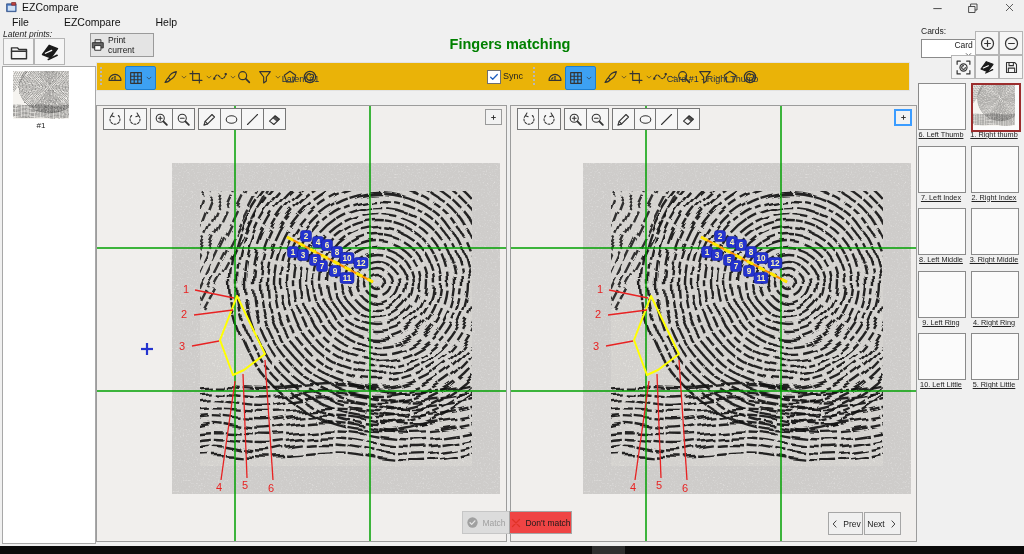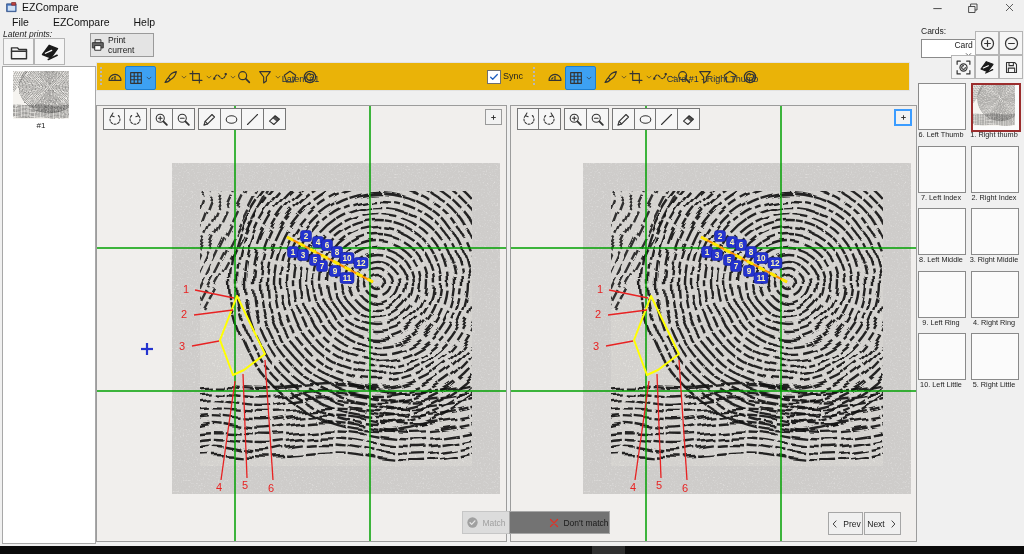--- a/index.html
+++ b/index.html
@@ -4,21 +4,21 @@
 <style>
   html,body{margin:0;padding:0;}
   body{width:1024px;height:554px;background:#f0f0f0;font-family:"Liberation Sans",sans-serif;color:#1a1a1a;position:relative;overflow:hidden;}
   #app{position:absolute;left:0;top:0;width:1024px;height:554px;}
   .abs{position:absolute;}
   
   #titlebar{left:0;top:0;width:1024px;height:15px;background:#f0f0f0;}
   #app-title{left:22px;top:1px;font-size:10.5px;color:#111;}
   .wctrl{top:0;width:30px;height:15px;display:flex;align-items:center;justify-content:center;cursor:default;}
   
-  #menubar{left:4px;top:15px;height:14px;display:flex;gap:8px;}
+  #menubar{left:4px;top:15px;height:14px;display:flex;gap:19px;}
   .menu-item{padding:1px 8px;font-size:10.5px;color:#111;}
   
   #latent-label{left:3px;top:29px;font-size:8.5px;color:#222;font-style:italic;}
   .ibtn{position:absolute;background:#f5f5f5;border:1px solid #b5b5b5;display:flex;align-items:center;justify-content:center;}
   #btn-open{left:3px;top:38px;width:29px;height:25px;}
   #btn-scan-latent{left:34px;top:38px;width:29px;height:25px;}
   #btn-print{left:90px;top:33px;width:62px;height:22px;background:#e4e4e4;border:1px solid #9a9a9a;display:flex;align-items:center;justify-content:center;gap:3px;font-size:8.5px;}
   #heading{left:430px;top:36px;width:160px;text-align:center;font-size:14.5px;font-weight:bold;}
   #cards-label{left:921px;top:26px;font-size:8.5px;color:#222;}
   #card-select{left:921px;top:39px;width:53px;height:17px;background:#fff;border:1px solid #8a8a8a;display:flex;align-items:center;font-size:8.5px;padding-left:21px;justify-content:space-between;flex-direction:column;}
@@ -45,25 +45,25 @@
   .pplus{position:absolute;top:3px;width:15px;height:14px;background:#f2f2f2;border:1px solid #9a9a9a;display:flex;align-items:center;justify-content:center;}
   .pplus.hl{border:2px solid #3b9cff;width:14px;height:13px;}
   
   #latent-list{left:2px;top:66px;width:92px;height:476px;background:#fff;border:1px solid #a8a8a8;}
   #latent-thumb{position:absolute;left:10px;top:4px;width:56px;height:48px;}
   #latent-thumb-label{position:absolute;left:10px;top:54px;width:56px;text-align:center;font-size:8px;color:#222;}
   
   #finger-grid{left:917px;top:80px;width:107px;height:390px;}
   .fcell{position:absolute;width:46px;height:45px;background:#fbfbfb;border:1px solid #8a8a8a;}
   .fcell.sel{border:2px solid #9b2d2d;}
-  .flabel{position:absolute;width:62px;text-align:center;font-size:7.3px;color:#222;}
+  .flabel{position:absolute;width:62px;text-align:center;font-size:7.3px;color:#222;text-decoration:underline;}
   
   .bbtn{position:absolute;display:flex;align-items:center;justify-content:center;gap:3px;background:#f0f0f0;border:1px solid #a6a6a6;font-size:8.5px;z-index:6;color:#1a1a1a;}
   #btn-match{left:462px;top:511px;width:46px;height:21px;background:#dcdcdc;border-color:#c6c6c6;color:#a0a0a0;}
-  #btn-dont{left:509px;top:511px;width:61px;height:21px;background:#737373;padding-left:38px;}
+  #btn-dont{left:509px;top:511px;width:61px;height:21px;background:#ef4444;}
   #btn-prev{left:828px;top:512px;width:33px;height:21px;}
   #btn-next{left:864px;top:512px;width:35px;height:21px;}
   
   #taskbar{left:0;top:546px;width:1024px;height:8px;background:#0a0a0a;z-index:7;}
   #taskbar-item{left:592px;top:546px;width:33px;height:8px;background:#2e2e2e;z-index:8;}
   svg{display:block;}
 </style>
 </head>
 <body>
 
@@ -177,20 +177,21 @@
     <span>
         <svg width="14" height="14" viewBox="0 0 24 24" fill="none" stroke="#333" stroke-width="1.7" stroke-linecap="round" stroke-linejoin="round">
           <path d="M7,8 V3 h10 v5"></path>
           <rect x="3" y="8" width="18" height="9" fill="#666" stroke="#333"></rect>
           <rect x="7" y="13" width="10" height="8" fill="#ffffff"></rect>
         </svg>
       </span>
     <span>Print current</span>
   </div>
 
+  <div id="heading" class="abs" style="color: rgb(0, 128, 0);">Fingers matching</div>
 
   <div id="cards-label" class="abs">Cards:</div>
   <div id="card-select" class="abs">
     <span>Card #1</span>
     <span style="margin-right:2px">
         <svg width="9" height="9" viewBox="0 0 24 24" fill="none" stroke="#333" stroke-width="1.7" stroke-linecap="round" stroke-linejoin="round">
           <path d="M6,9.5 L12,15.5 L18,9.5" stroke-width="2"></path>
         </svg>
       </span>
   </div>

